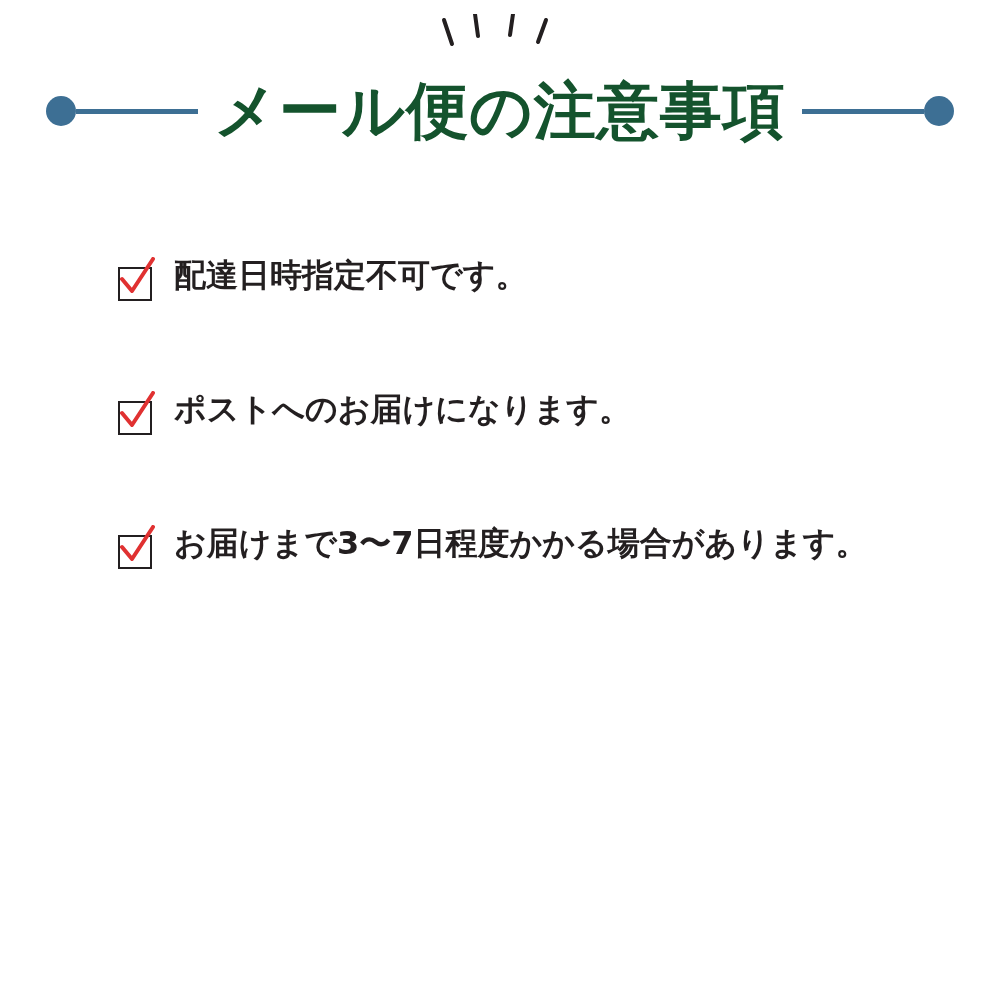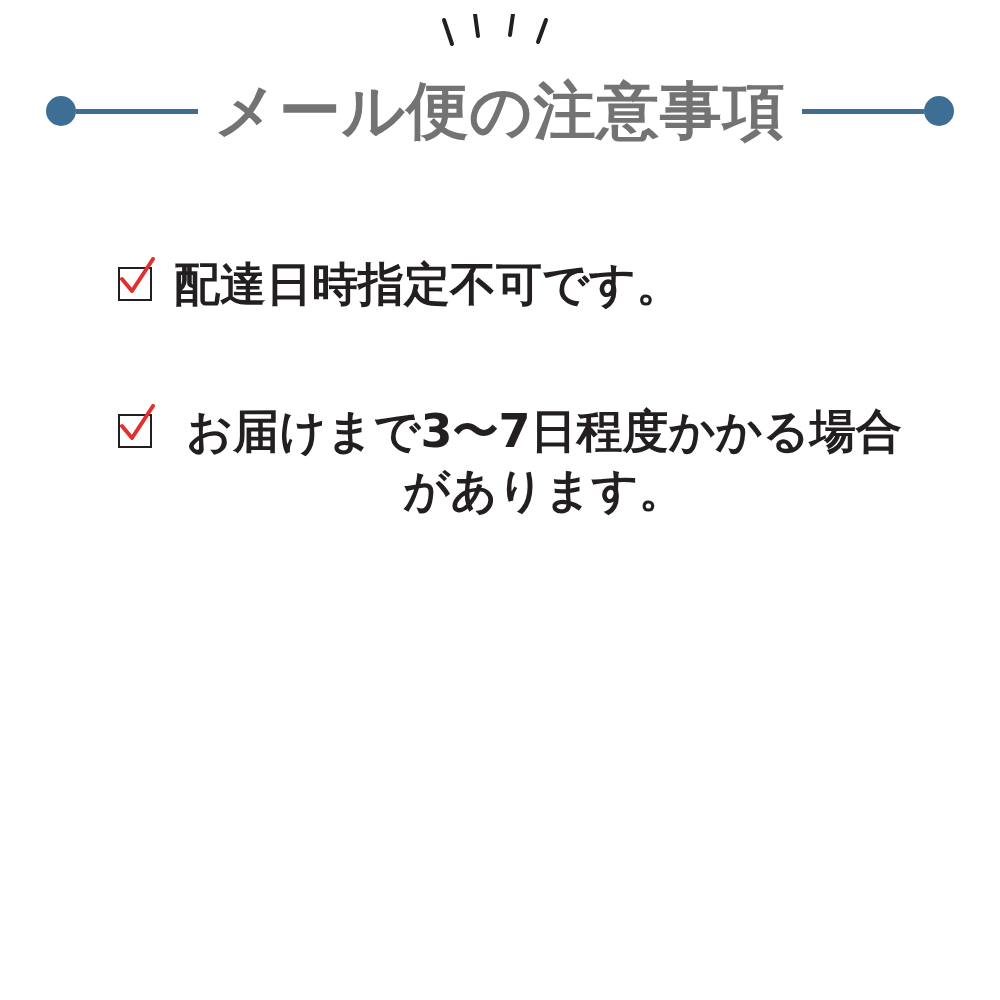--- a/index.html
+++ b/index.html
@@ -55,21 +55,21 @@
     flex: 0 0 auto;
   }
   .rule-left  { width: 122px; }
   .rule-right { width: 122px; }
 
   .page-title {
     font-family: "DejaVu Sans", "Liberation Sans", sans-serif;
     font-size: 62px;
     font-weight: 700;
     letter-spacing: 1px;
-    color: #737373;
+    color: #14532d;
     white-space: nowrap;
     padding: 0 16px;
     line-height: 1;
   }
 
   
   .notes {
     position: absolute;
     top: 255px;
     left: 0;
@@ -99,21 +99,21 @@
   .checkbox .tick {
     position: absolute;
     left: -2px;
     top: -10px;
     width: 40px;
     height: 44px;
   }
 
   .note-text {
     font-family: "DejaVu Sans", "Liberation Sans", sans-serif;
-    font-size: 46px;
+    font-size: 32px;
     font-weight: 700;
     line-height: 1.28;
     color: #231f20;
     letter-spacing: 0px;
   }
 
   .note-item.wrap .note-text { max-width: 740px; text-align: center; }
 </style>
 </head>
 <body>
@@ -146,20 +146,29 @@
   <div class="note-item">
     <span class="checkbox">
       <span class="box"></span>
       <svg class="tick" viewBox="0 0 40 44" xmlns="http://www.w3.org/2000/svg">
         <path d="M6 22 L16 34 L37 2" fill="none" stroke="#e03131" stroke-width="4" stroke-linecap="round" stroke-linejoin="round"></path>
       </svg>
     </span>
     <span class="note-text">配達日時指定不可です。</span>
   </div>
 
+  <div class="note-item">
+    <span class="checkbox">
+      <span class="box"></span>
+      <svg class="tick" viewBox="0 0 40 44" xmlns="http://www.w3.org/2000/svg">
+        <path d="M6 22 L16 34 L37 2" fill="none" stroke="#e03131" stroke-width="4" stroke-linecap="round" stroke-linejoin="round"></path>
+      </svg>
+    </span>
+    <span class="note-text">ポストへのお届けになります。</span>
+  </div>
 
   <div class="note-item wrap">
     <span class="checkbox">
       <span class="box"></span>
       <svg class="tick" viewBox="0 0 40 44" xmlns="http://www.w3.org/2000/svg">
         <path d="M6 22 L16 34 L37 2" fill="none" stroke="#e03131" stroke-width="4" stroke-linecap="round" stroke-linejoin="round"></path>
       </svg>
     </span>
     <span class="note-text">お届けまで3〜7日程度かかる場合があります。</span>
   </div>

